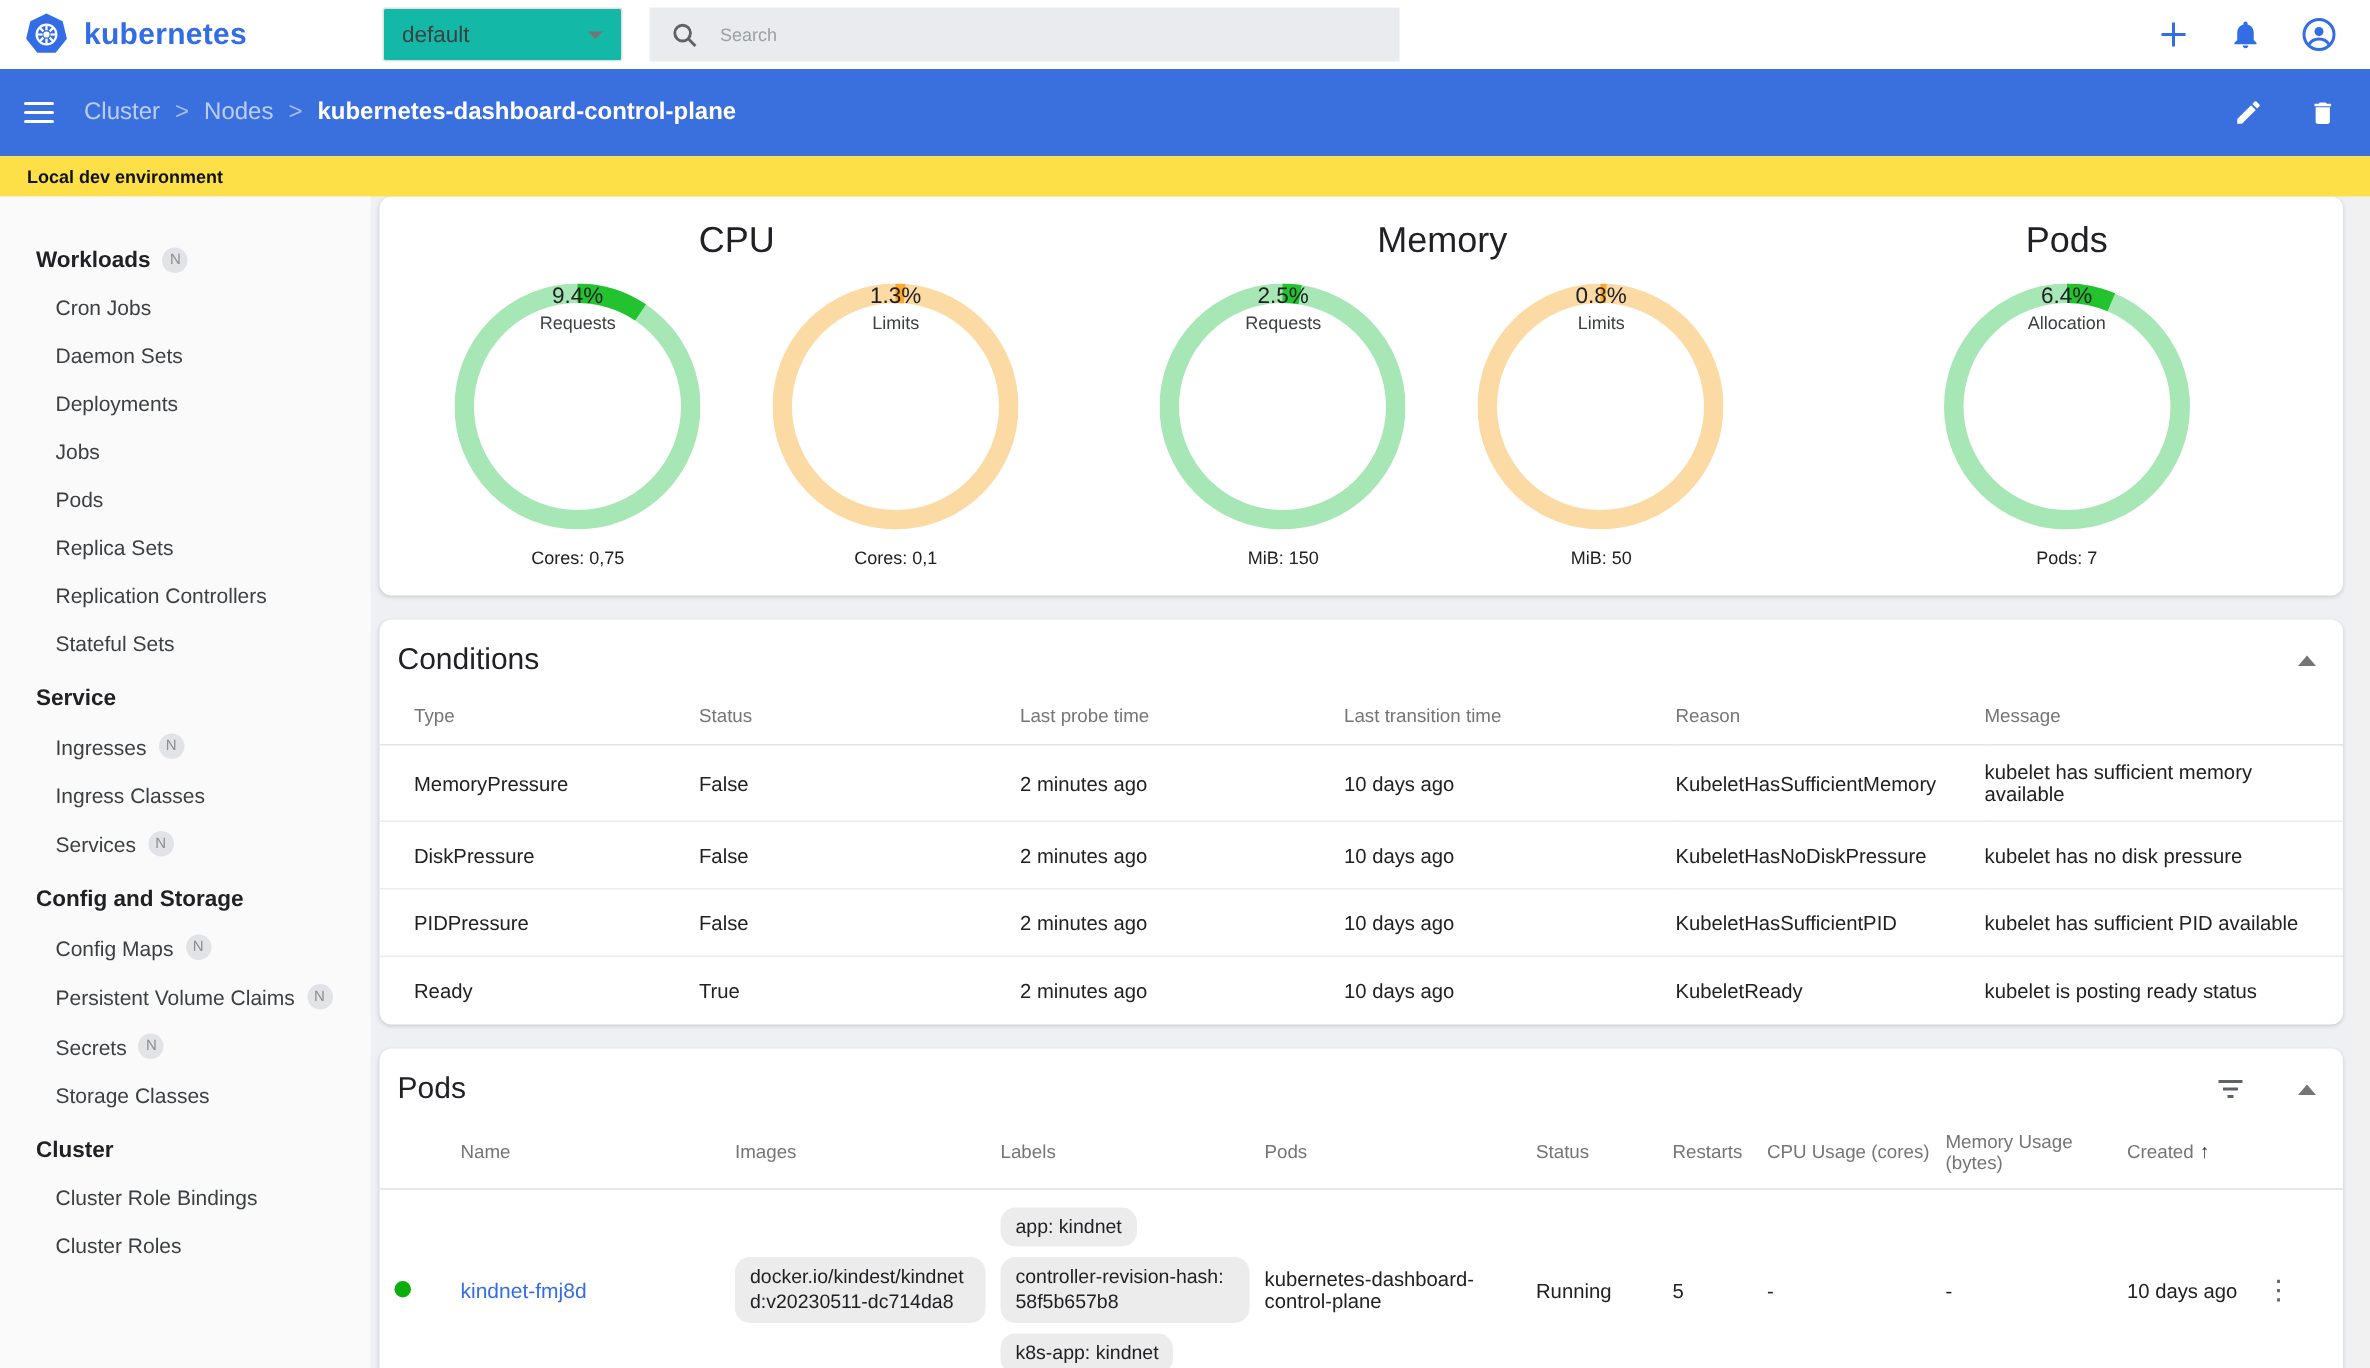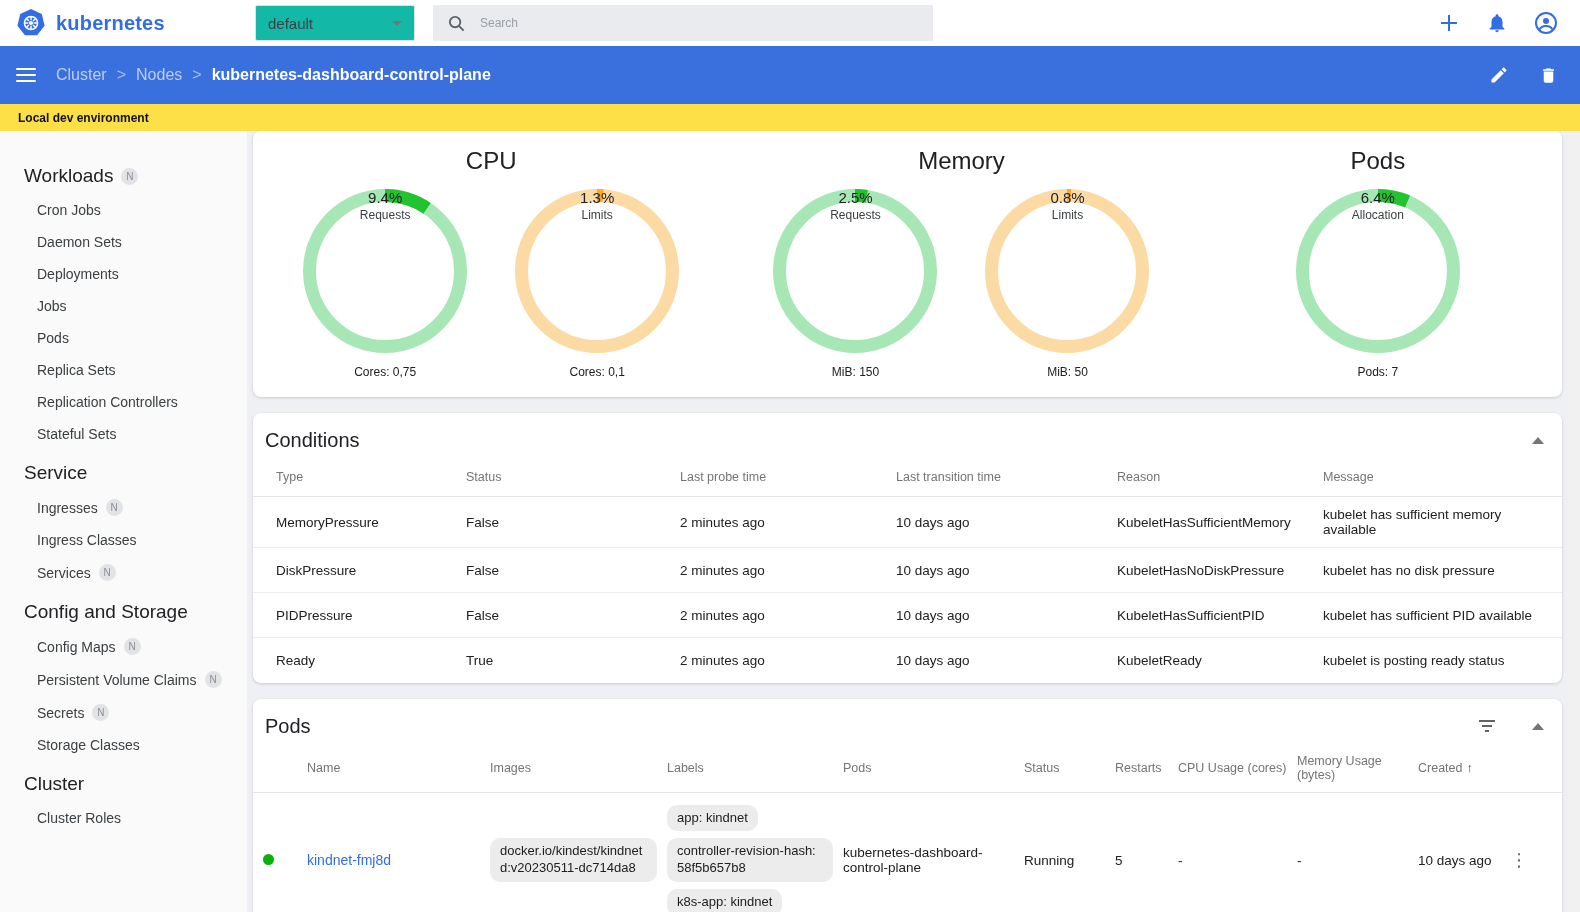--- a/index.html
+++ b/index.html
@@ -34,21 +34,21 @@
   .appbar-actions { margin-left:auto; display:flex; gap:30px; }
 
   
   .banner { height:27px; background:#fde047; display:flex; align-items:center; padding-left:18px; }
   .banner-text { font-size:12px; font-weight:bold; color:#111; }
 
   
   .shell { display:flex; height:781px; }
   .sidebar { width:247px; background:#fafafa; padding-top:22px; overflow:hidden; flex:none; }
   .side-header { display:flex; align-items:center; gap:8px; padding:12px 0 7px 24px; }
-  .side-header-label { font-size:19px; font-weight:normal; color:#202124; }
+  .side-header-label { font-size:15px; font-weight:bold; color:#202124; }
   .side-item { display:flex; align-items:center; gap:8px; padding:8px 0 8px 37px; cursor:pointer; }
   .side-item-label { font-size:14px; color:#3c4043; }
   .nbadge { width:17px; height:17px; border-radius:50%; background:#e1e3e6; color:#8a8f94; font-size:10px;
     display:inline-flex; align-items:center; justify-content:center; flex:none; }
 
   .main { flex:1; position:relative; padding:0 18px 0 6px; overflow:hidden; }
   .scrolltrack { position:absolute; top:0; right:0; width:12px; height:100%; background:#f1f1f1; }
 
   .card { background:#fff; border-radius:8px; box-shadow:0 1px 3px rgba(0,0,0,.16); }
 
@@ -253,20 +253,23 @@
       </div>
       <div class="side-item">
         <span class="side-item-label">Secrets</span>
         <span class="nbadge">N</span>
       </div>
       <div class="side-item">
         <span class="side-item-label">Storage Classes</span>
       </div>
       <div class="side-header">
         <span class="side-header-label">Cluster</span>
+      </div>
+      <div class="side-item">
+        <span class="side-item-label">Cluster Role Bindings</span>
       </div>
       <div class="side-item">
         <span class="side-item-label">Cluster Roles</span>
       </div>
     </aside>
 
   <main class="main">
 
     <section class="card card-gauges" id="gauges">
         <div class="gauge-group" style="flex: 36 0 0px;">

